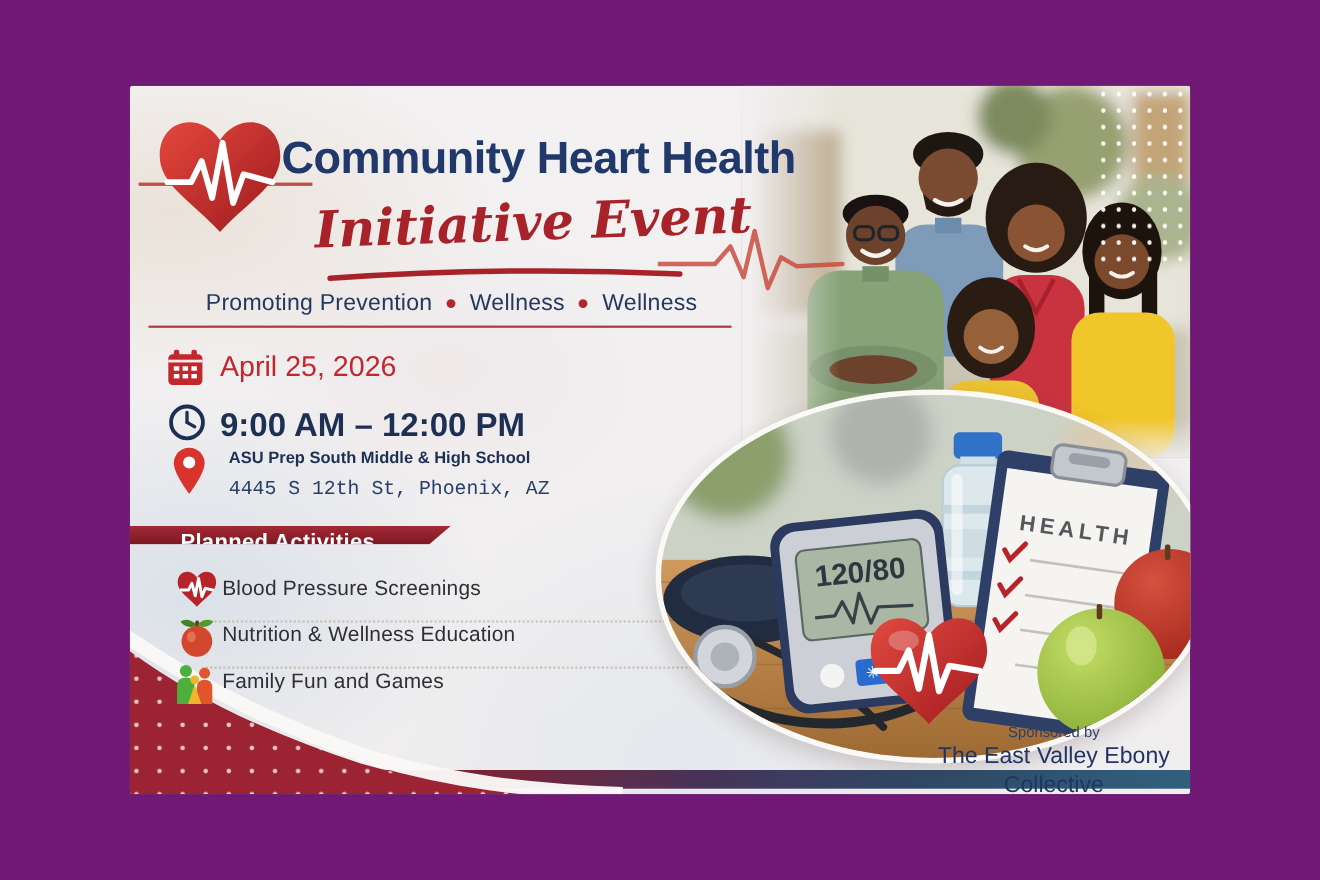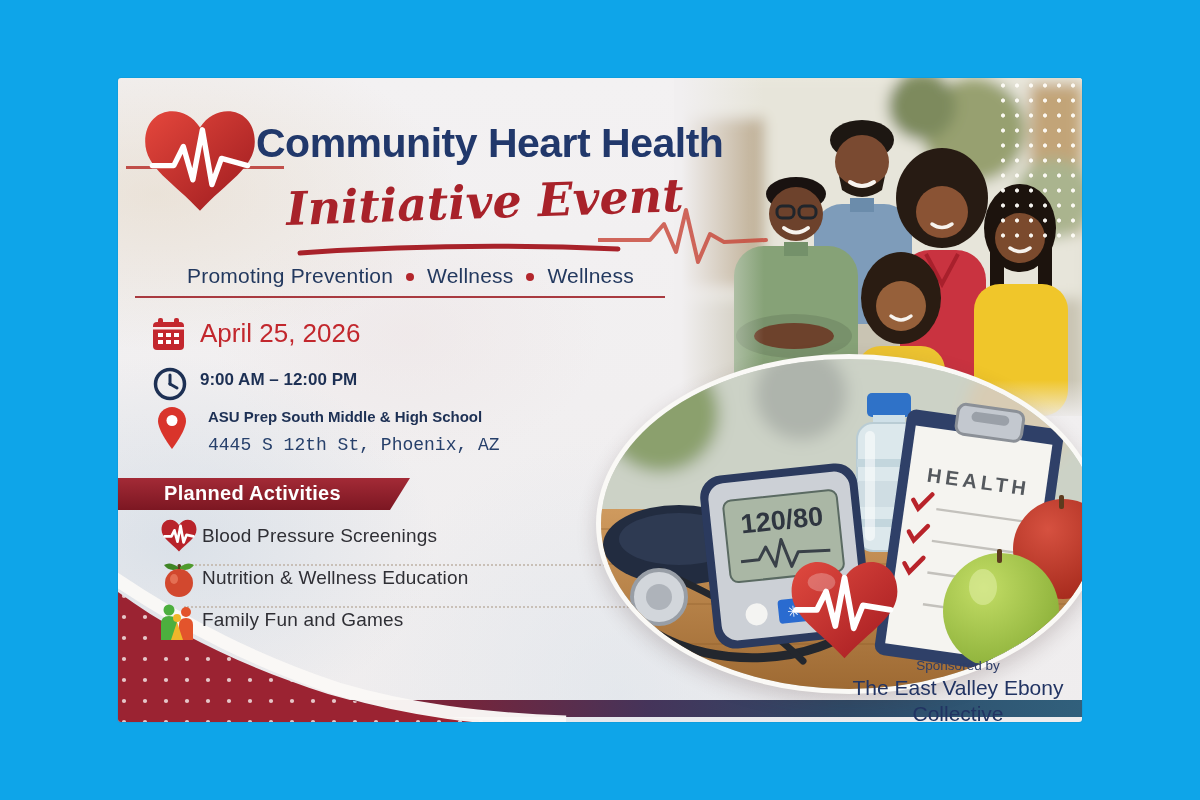--- a/index.html
+++ b/index.html
@@ -1,16 +1,16 @@
 <!DOCTYPE html>
 <html><head>
 <meta charset="utf-8">
 <style>
   html,body{margin:0;padding:0;background:#ffffff;}
-  .stage{position:relative;width:1200px;height:800px;background:#0ea5e9;overflow:hidden;
+  .stage{position:relative;width:1200px;height:800px;background:#701a75;overflow:hidden;
          font-family:"Liberation Sans",sans-serif;}
   .flyer{position:absolute;left:118px;top:78px;width:964px;height:644px;overflow:hidden;
          border-radius:3px;
          background:
            radial-gradient(420px 300px at 6% 72%, rgba(186,205,222,.40), transparent 62%),
            radial-gradient(500px 260px at 4% 18%, rgba(228,215,196,.55), transparent 60%),
            radial-gradient(420px 420px at 52% 96%, rgba(219,227,235,.55), transparent 62%),
            radial-gradient(300px 200px at 30% 40%, rgba(236,224,224,.40), transparent 65%),
            linear-gradient(#f3f1f2,#efedee);
          box-shadow:0 0 0 1px rgba(0,0,0,.04);}
@@ -22,26 +22,26 @@
           font-family:"DejaVu Serif",serif;font-style:italic;font-weight:bold;
           font-size:46px;color:#a8222a;transform:rotate(-2deg);white-space:nowrap;}
   .swoosh{left:176px;top:162px;z-index:4;}
   .tagline{left:20px;top:186px;width:545px;text-align:center;z-index:4;
            font-size:21px;color:#23395f;letter-spacing:.2px;}
   .dot{display:inline-block;width:8px;height:8px;border-radius:50%;
        background:#b3262c;margin:0 13px;vertical-align:middle;}
   .red-divider{left:17px;top:218px;width:530px;height:2px;background:#a93a40;z-index:4;}
   
   .date-text{left:82px;top:240px;font-size:26px;font-weight:normal;color:#c2272d;z-index:4;}
-  .time-text{left:82px;top:292px;font-size:17px;font-weight:bold;color:#1d3054;z-index:4;}
+  .time-text{left:82px;top:292px;font-size:30px;font-weight:bold;color:#1d3054;z-index:4;}
   .venue-text{left:90px;top:330px;font-size:15px;font-weight:bold;color:#1d3054;z-index:4;}
   .addr-text{left:90px;top:357px;font-size:18px;color:#27406b;z-index:4;font-family:Liberation Mono, monospace;}
   .info-icon{z-index:4;}
   
-  .ribbon{left:0;top:400px;width:292px;height:32px;z-index:5;
+  .ribbon{left:0;top:400px;width:292px;height:17px;z-index:5;
           background:linear-gradient(180deg,#a32a36,#7c1722);
           clip-path:polygon(0 0,100% 0,calc(100% - 20px) 100%,0 100%);
           color:#ffffff;font-size:20px;font-weight:bold;line-height:31px;
           padding-left:0;text-indent:46px;letter-spacing:.3px;}
   .act-label{font-size:19px;color:#2f2f35;z-index:4;letter-spacing:.2px;}
   .sep{height:0;border-top:2px dotted #c4b9ae;opacity:.85;z-index:4;}
   
   .photo{left:556px;top:0;width:408px;height:338px;overflow:hidden;z-index:1;
          background:linear-gradient(#eceadf,#d9d8cb);}
   .photo .fadeL{position:absolute;left:0;top:0;width:90px;height:100%;

